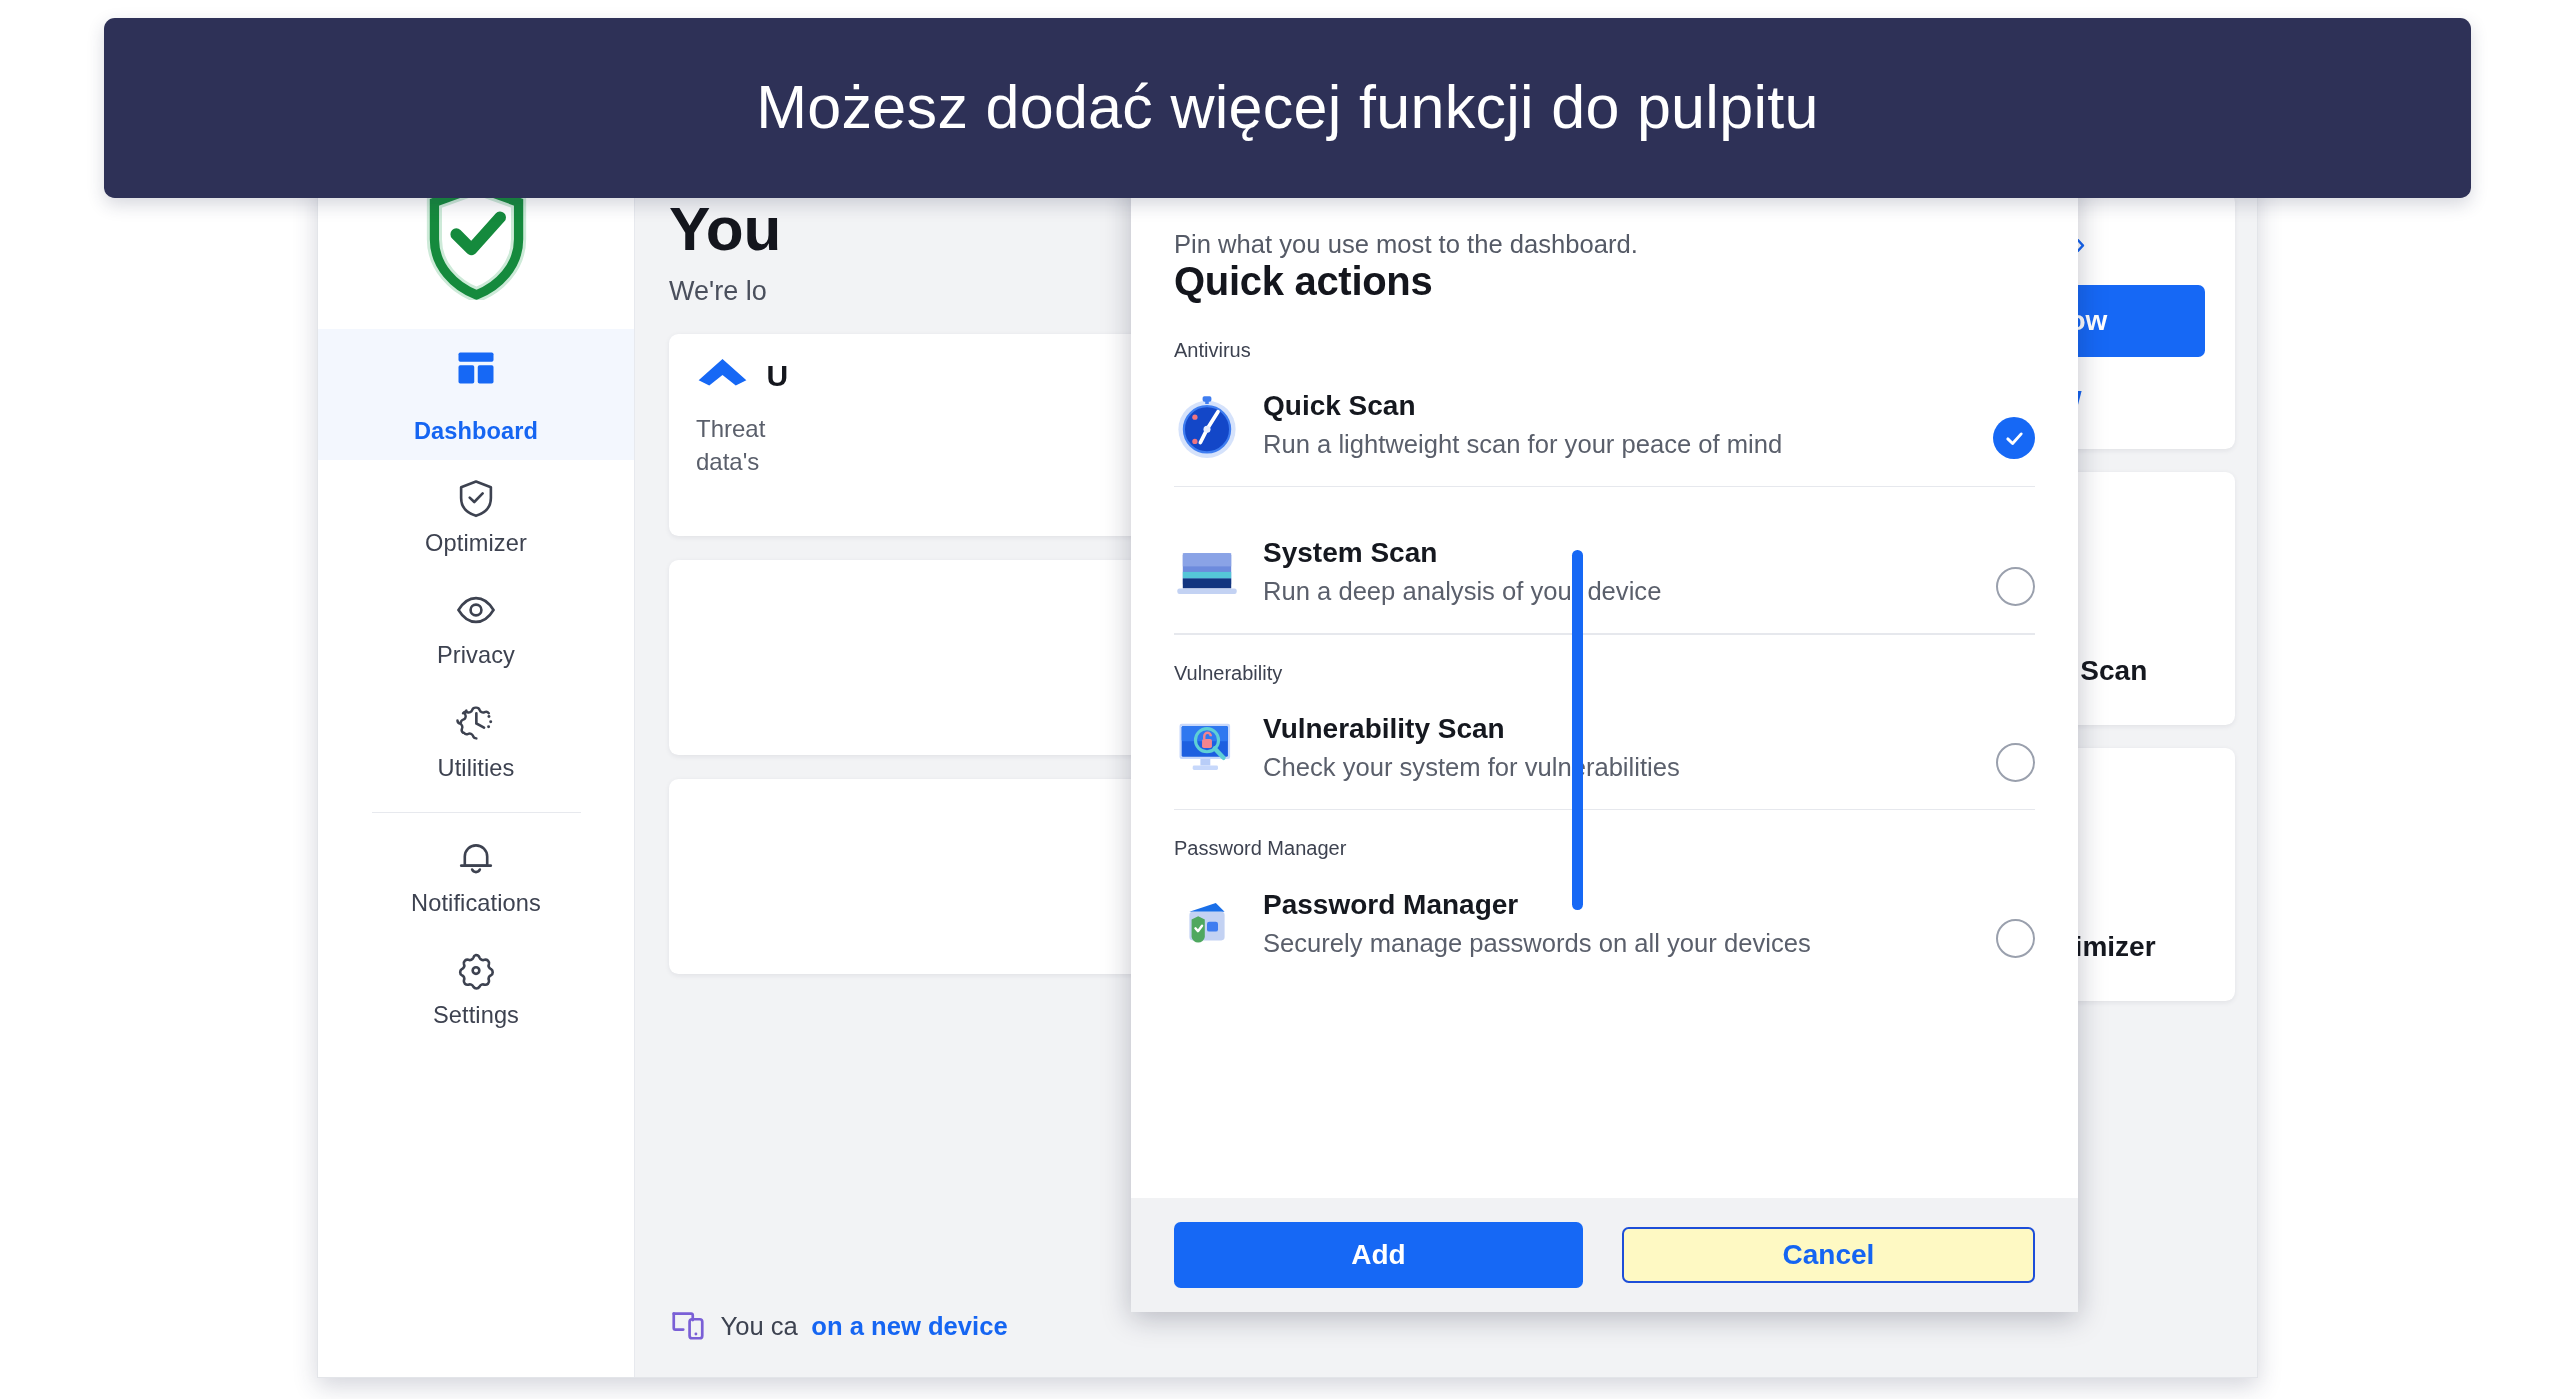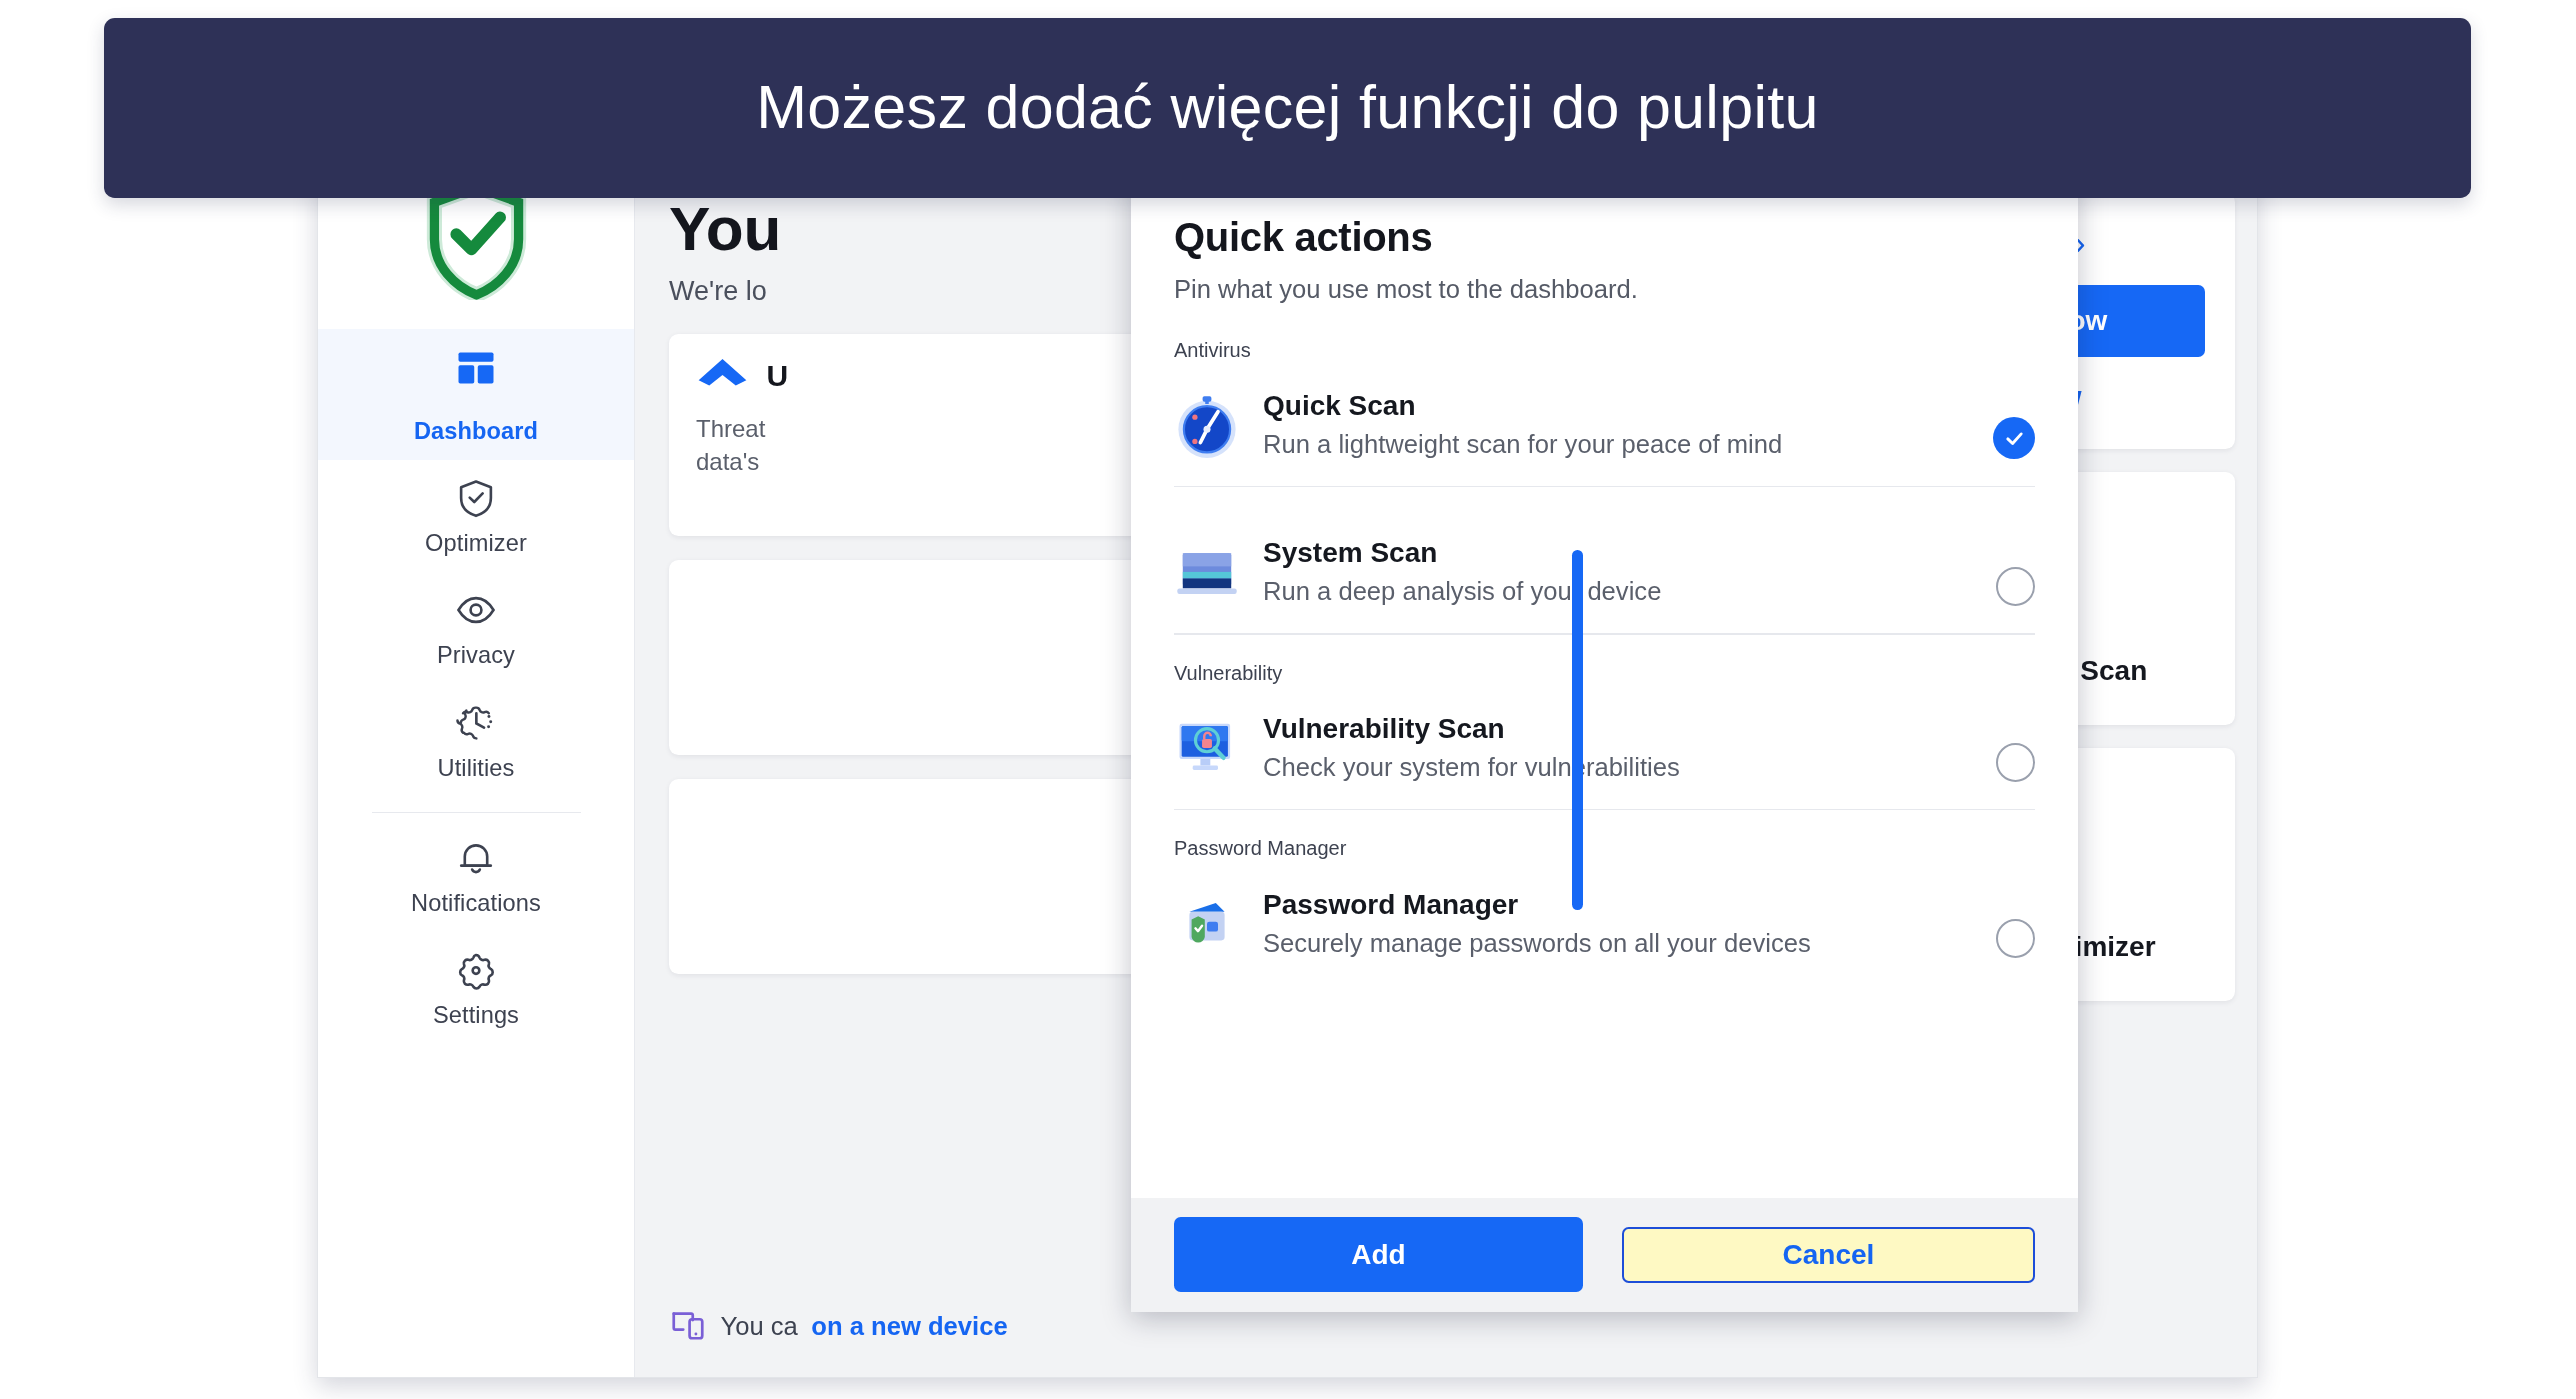--- a/index.html
+++ b/index.html
@@ -134,21 +134,21 @@
     display:flex; align-items:center; justify-content:center;
   }
   .hr { height:1.3px; background:#e6e8ed; margin: 4px 0 27px 0; }
   #modal-foot {
     height: 114px; background:#f1f2f4;
     display:flex; align-items:center; gap:39px;
     padding: 0 43px;
   }
   #btn-add {
     flex:1; background:#1668f5; color:#fff; border:none;
-    border-radius:6.7px; height:75px; font-size:28px; font-weight:700;
+    border-radius:6.7px; height:66px; font-size:28px; font-weight:700;
     cursor:pointer; font-family:"Liberation Sans", sans-serif;
   }
   #btn-cancel {
     flex:1; background:#fef9c3; color:#1565f2; border:2px solid #1d4ed8;
     border-radius:6.7px; height:56px; font-size:28px; font-weight:700;
     cursor:pointer; font-family:"Liberation Sans", sans-serif;
   }
   #modal-scrollbar {
     position:absolute; left:937px; top:377px;
     width:10.8px; height:360px; border-radius:5.4px; background:#1668f5;
@@ -347,22 +347,22 @@
           <circle cx="17" cy="18.3" r=".9" fill="#7a5fd6"></circle>
         </svg>
       </span>
       <span>You ca</span>
       <span id="footer-link">on a new device</span>
     </div>
 
     <div id="modal">
 
       <div id="modal-head">
+        <div id="modal-sub">Pin what you use most to the dashboard.</div>
         <div id="modal-title">Quick actions</div>
-        <div id="modal-sub">Pin what you use most to the dashboard.</div>
       </div>
 
       <div id="modal-scroll">
 
         <div class="group-label">Antivirus</div>
 
         <div class="opt-row">
           <span class="opt-ico">
             <svg width="66" height="66" viewBox="0 0 60 60" aria-hidden="true">
               <circle cx="30" cy="33" r="26" fill="#d5e2fb"></circle>

